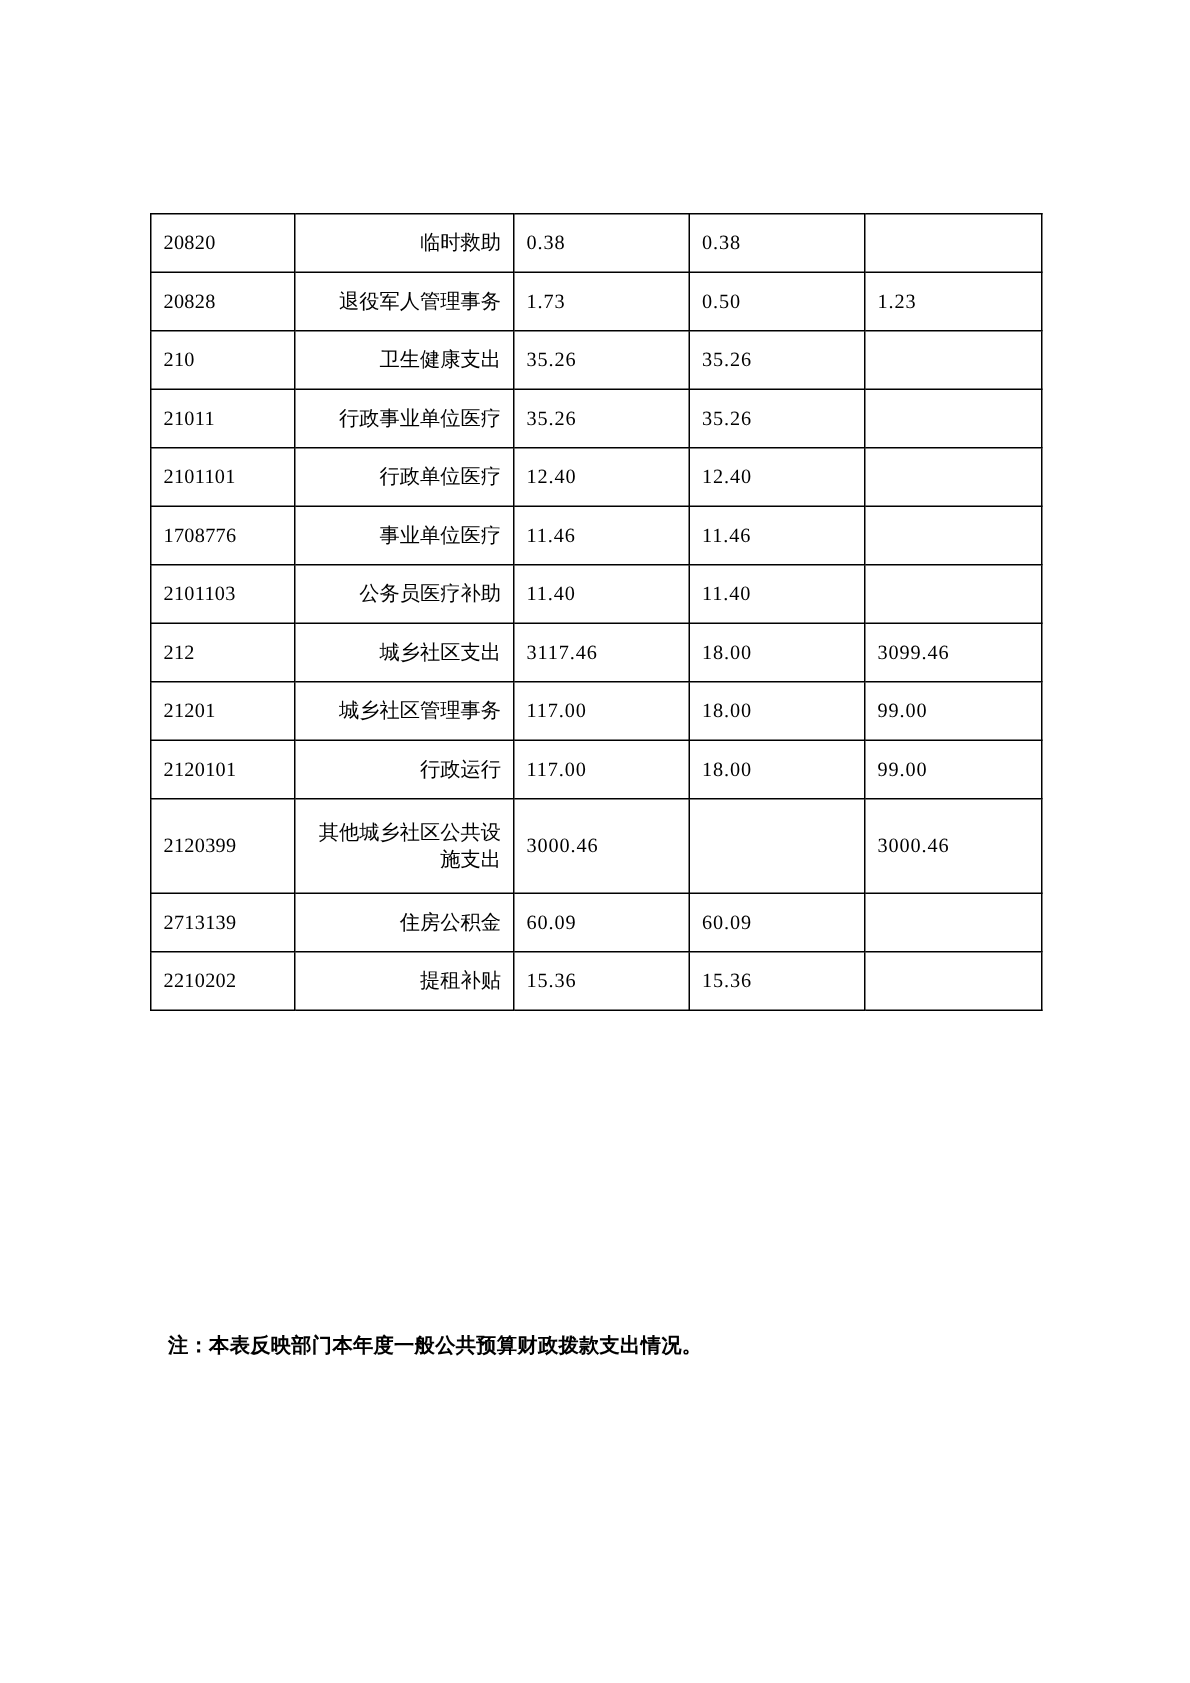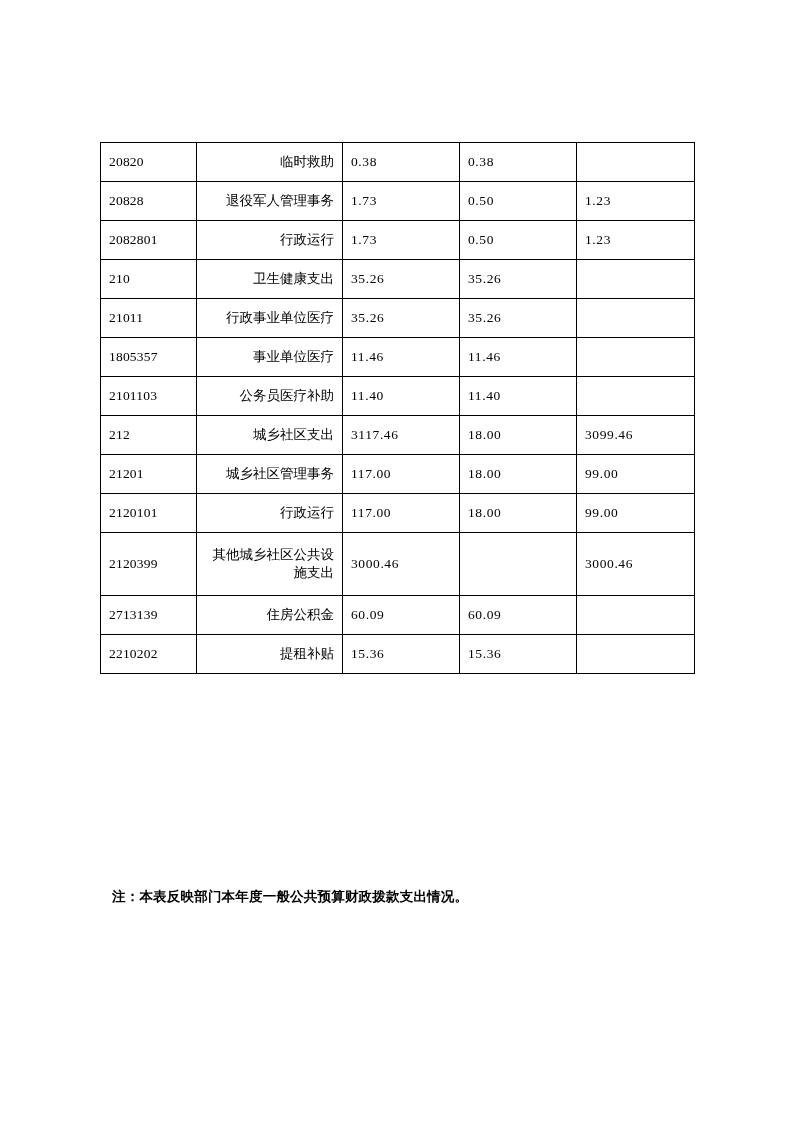--- a/index.html
+++ b/index.html
@@ -96,42 +96,42 @@
             <td class="num"></td>
           </tr>
           <tr>
             <td class="code">20828</td>
             <td class="name">退役军人管理事务</td>
             <td class="num">1.73</td>
             <td class="num">0.50</td>
             <td class="num">1.23</td>
           </tr>
           <tr>
-            <td class="code">2082801</td>
-            <td class="name">行政运行</td>
-            <td class="num">1.73</td>
-            <td class="num">0.50</td>
-            <td class="num">1.23</td>
-          </tr>
-          <tr>
             <td class="code">210</td>
             <td class="name">卫生健康支出</td>
             <td class="num">35.26</td>
             <td class="num">35.26</td>
             <td class="num"></td>
           </tr>
           <tr>
             <td class="code">21011</td>
             <td class="name">行政事业单位医疗</td>
             <td class="num">35.26</td>
             <td class="num">35.26</td>
             <td class="num"></td>
           </tr>
           <tr>
-            <td class="code">1805357</td>
+            <td class="code">2101101</td>
+            <td class="name">行政单位医疗</td>
+            <td class="num">12.40</td>
+            <td class="num">12.40</td>
+            <td class="num"></td>
+          </tr>
+          <tr>
+            <td class="code">1708776</td>
             <td class="name">事业单位医疗</td>
             <td class="num">11.46</td>
             <td class="num">11.46</td>
             <td class="num"></td>
           </tr>
           <tr>
             <td class="code">2101103</td>
             <td class="name">公务员医疗补助</td>
             <td class="num">11.40</td>
             <td class="num">11.40</td>

